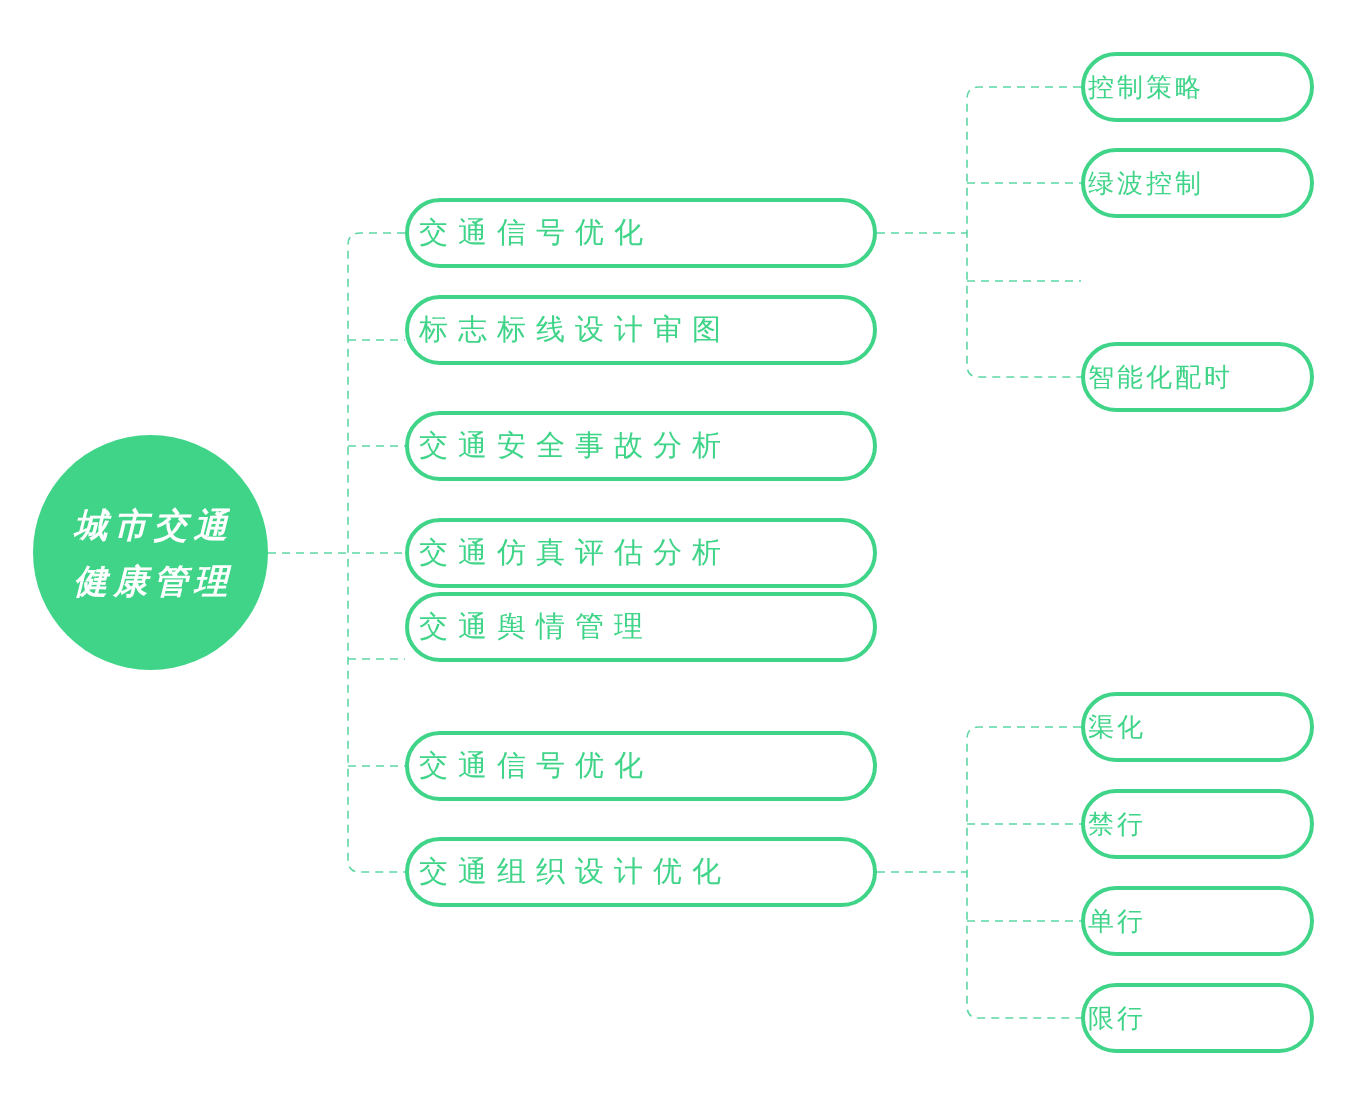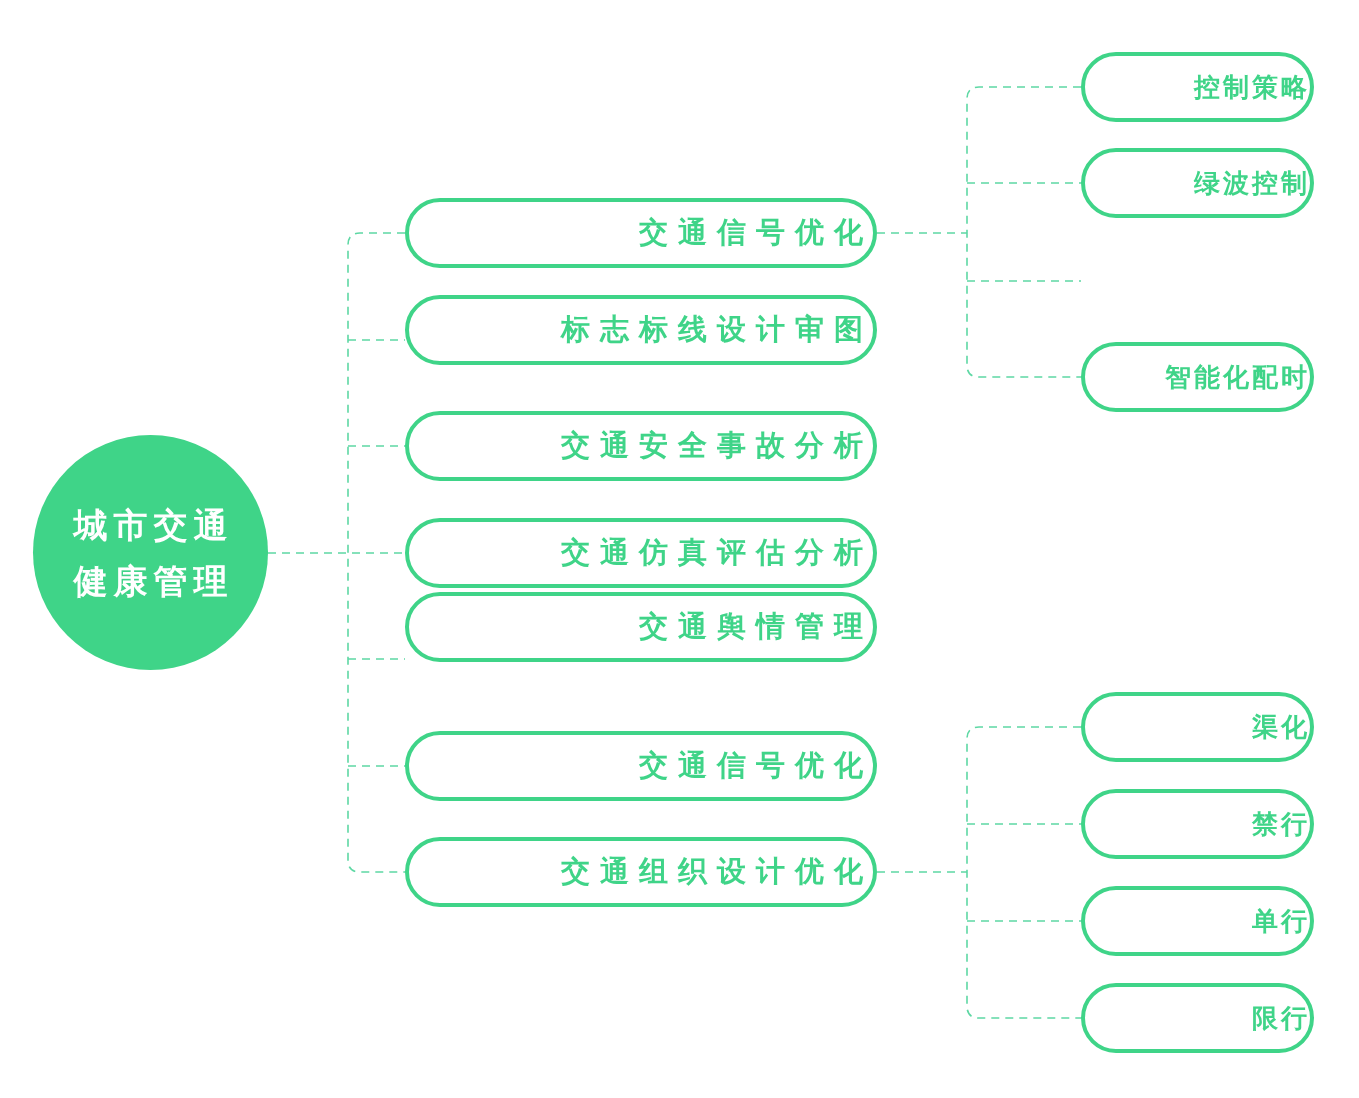--- a/index.html
+++ b/index.html
@@ -28,29 +28,30 @@
     left: 33px; top: 435px;
     width: 235px; height: 235px;
     border-radius: 50%;
     background: var(--accent);
     display: flex; flex-direction: column;
     align-items: center; justify-content: center;
     color: var(--root-text);
     font-size: 34px; font-weight: bold;
     line-height: 56px; letter-spacing: 6px;
     text-indent: 6px;
+    font-style: italic;
   }
   .pill {
     position: absolute;
     border: 4px solid var(--accent);
     border-radius: 35px;
     background: var(--background);
-    display: flex; align-items: center; justify-content: flex-end;
+    display: flex; align-items: center; justify-content: flex-start;
     color: var(--node-text);
-    font-weight: 700;
+    font-weight: 400;
   }
   .pill.mid {
     left: 405px; width: 472px; height: 70px;
     font-size: 29px; letter-spacing: 10px; text-indent: 10px;
   }
   .pill.leaf {
     left: 1081px; width: 233px; height: 70px;
     font-size: 26px; letter-spacing: 3px; text-indent: 3px;
   }
 </style>

